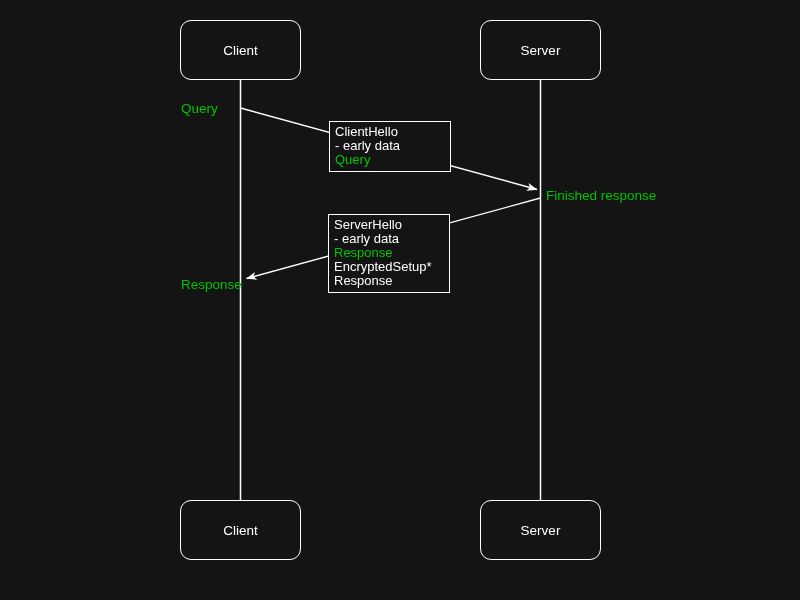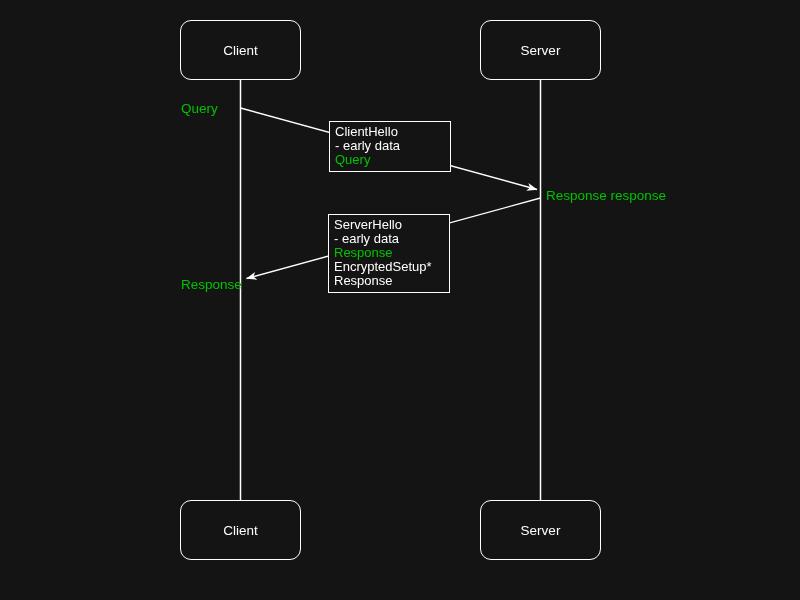--- a/index.html
+++ b/index.html
@@ -96,21 +96,21 @@
   <div class="actor" style="left:180px; top:500px;">
     <span>Client</span>
   </div>
 
   <div class="actor" style="left:480px; top:500px;">
     <span>Server</span>
   </div>
 
   <div class="flow-label" style="left:181px; top:101px;">Query</div>
 
-  <div class="flow-label" style="left:546px; top:188px;">Response response</div>
+  <div class="flow-label" style="left:546px; top:188px;">Finished response</div>
 
   <div class="flow-label" style="left:181px; top:277px;">Response</div>
 
   <div class="note" style="left:329px; top:121px;">
     <div class="note-line" data-color="white">ClientHello</div>
     <div class="note-line" data-color="white">- early data</div>
     <div class="note-line" data-color="green">Query</div>
   </div>
 
   <div class="note" style="left:328px; top:214px;">

